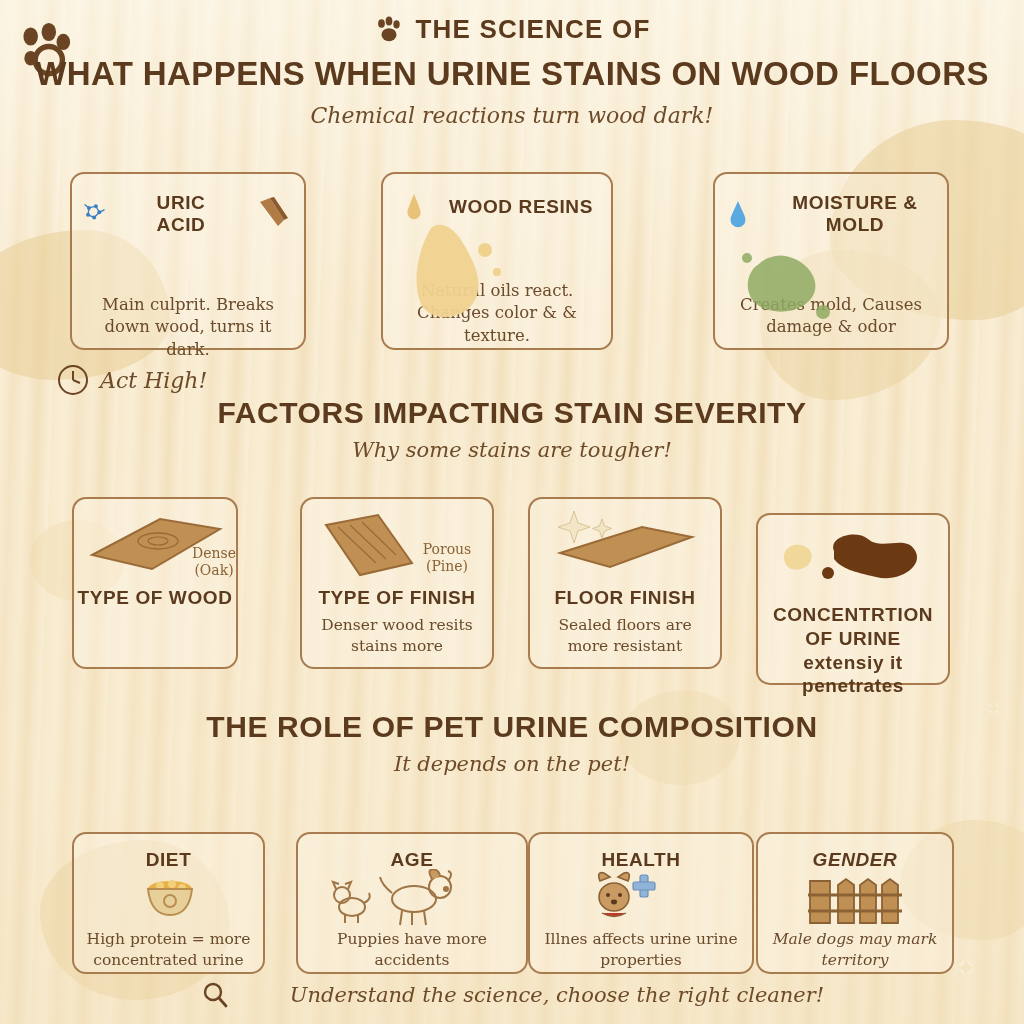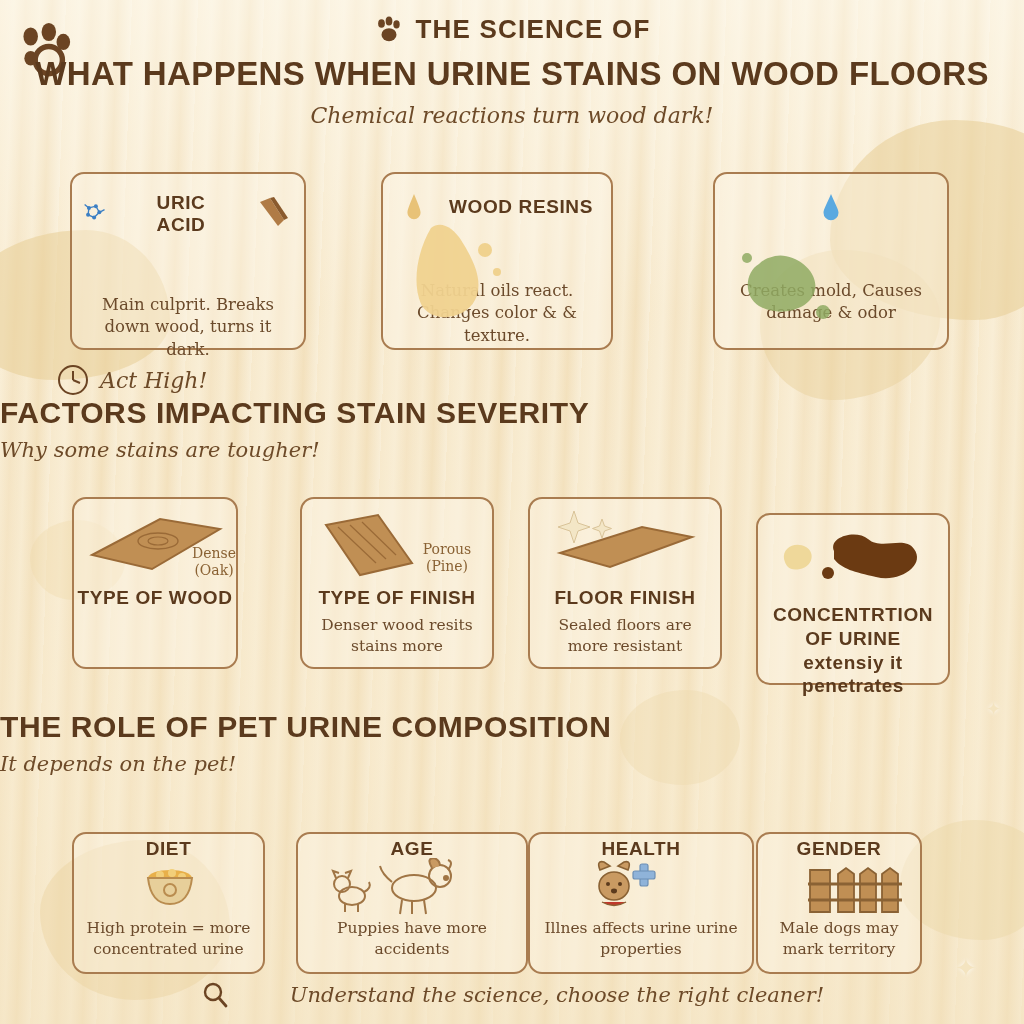--- a/index.html
+++ b/index.html
@@ -148,21 +148,21 @@
     font-size: 22px;
     font-style: italic;
     color: #6d4a28;
     font-family: "DejaVu Serif", serif;
   }
 
   
   .section-head {
     position: absolute;
     width: 1024px;
-    text-align: left;
+    text-align: center;
   }
   .section-title {
     font-size: 30px;
     font-weight: bold;
     color: #5b3a1d;
     letter-spacing: 0.6px;
   }
   .section-sub {
     font-size: 21px;
     font-style: italic;
@@ -179,22 +179,22 @@
   .s2.c4 { left: 756px; width: 194px; margin-top: 16px; }
   .s2 .art { height: 86px; position: relative; }
   .s2 .card-title { margin-top: 2px; }
   .s2 .card-text { margin-top: 6px; padding: 0 8px; font-size: 15.5px; }
 
   
   .s3 { top: 832px; height: 142px; }
   .s3.c1 { left: 72px; width: 193px; }
   .s3.c2 { left: 296px; width: 232px; }
   .s3.c3 { left: 528px; width: 226px; }
-  .s3.c4 { left: 756px; width: 166px; }
-  .s3 .card-title { margin-top: 4px; }
+  .s3.c4 { left: 756px; width: 198px; font-style: italic; }
+  .s3 .card-title { margin-top: 15px; }
   .s3 .art { height: 52px; margin-top: 4px; position: relative; }
   .s3 .card-text { margin-top: 2px; padding: 0 10px; font-size: 15.5px; }
 
   
   .footer {
     position: absolute;
     left: 0;
     top: 980px;
     width: 1024px;
     display: flex;
@@ -295,20 +295,21 @@
       <circle cx="84" cy="30" r="7" fill="#f0d28f"></circle>
       <circle cx="96" cy="52" r="4" fill="#f0d28f"></circle>
     </svg>
   </div>
 
   <div class="card s1 c3">
     <div class="card-head">
       <svg class="icon-sq" viewBox="0 0 24 32">
         <path d="M12 2 C8 12 4 18 4 22 a8 8 0 0 0 16 0 c0-4-4-10-8-20z" fill="#5aa9e0"></path>
       </svg>
+      <div class="card-title">MOISTURE &amp; MOLD</div>
     </div>
     <div class="card-body">
       <div class="card-text">Creates mold, Causes damage &amp; odor</div>
     </div>
     <svg style="position:absolute;left:20px;top:68px;width:110px;height:90px;" viewBox="0 0 110 90">
       <path d="M24 22 C10 30 8 54 24 64 C44 76 76 68 80 48 C84 28 58 10 40 14 C32 16 28 18 24 22 Z" fill="#8faa63" opacity="0.85"></path>
       <circle cx="12" cy="16" r="5" fill="#8faa63" opacity="0.85"></circle>
       <circle cx="88" cy="70" r="7" fill="#8faa63" opacity="0.85"></circle>
     </svg>
   </div>

